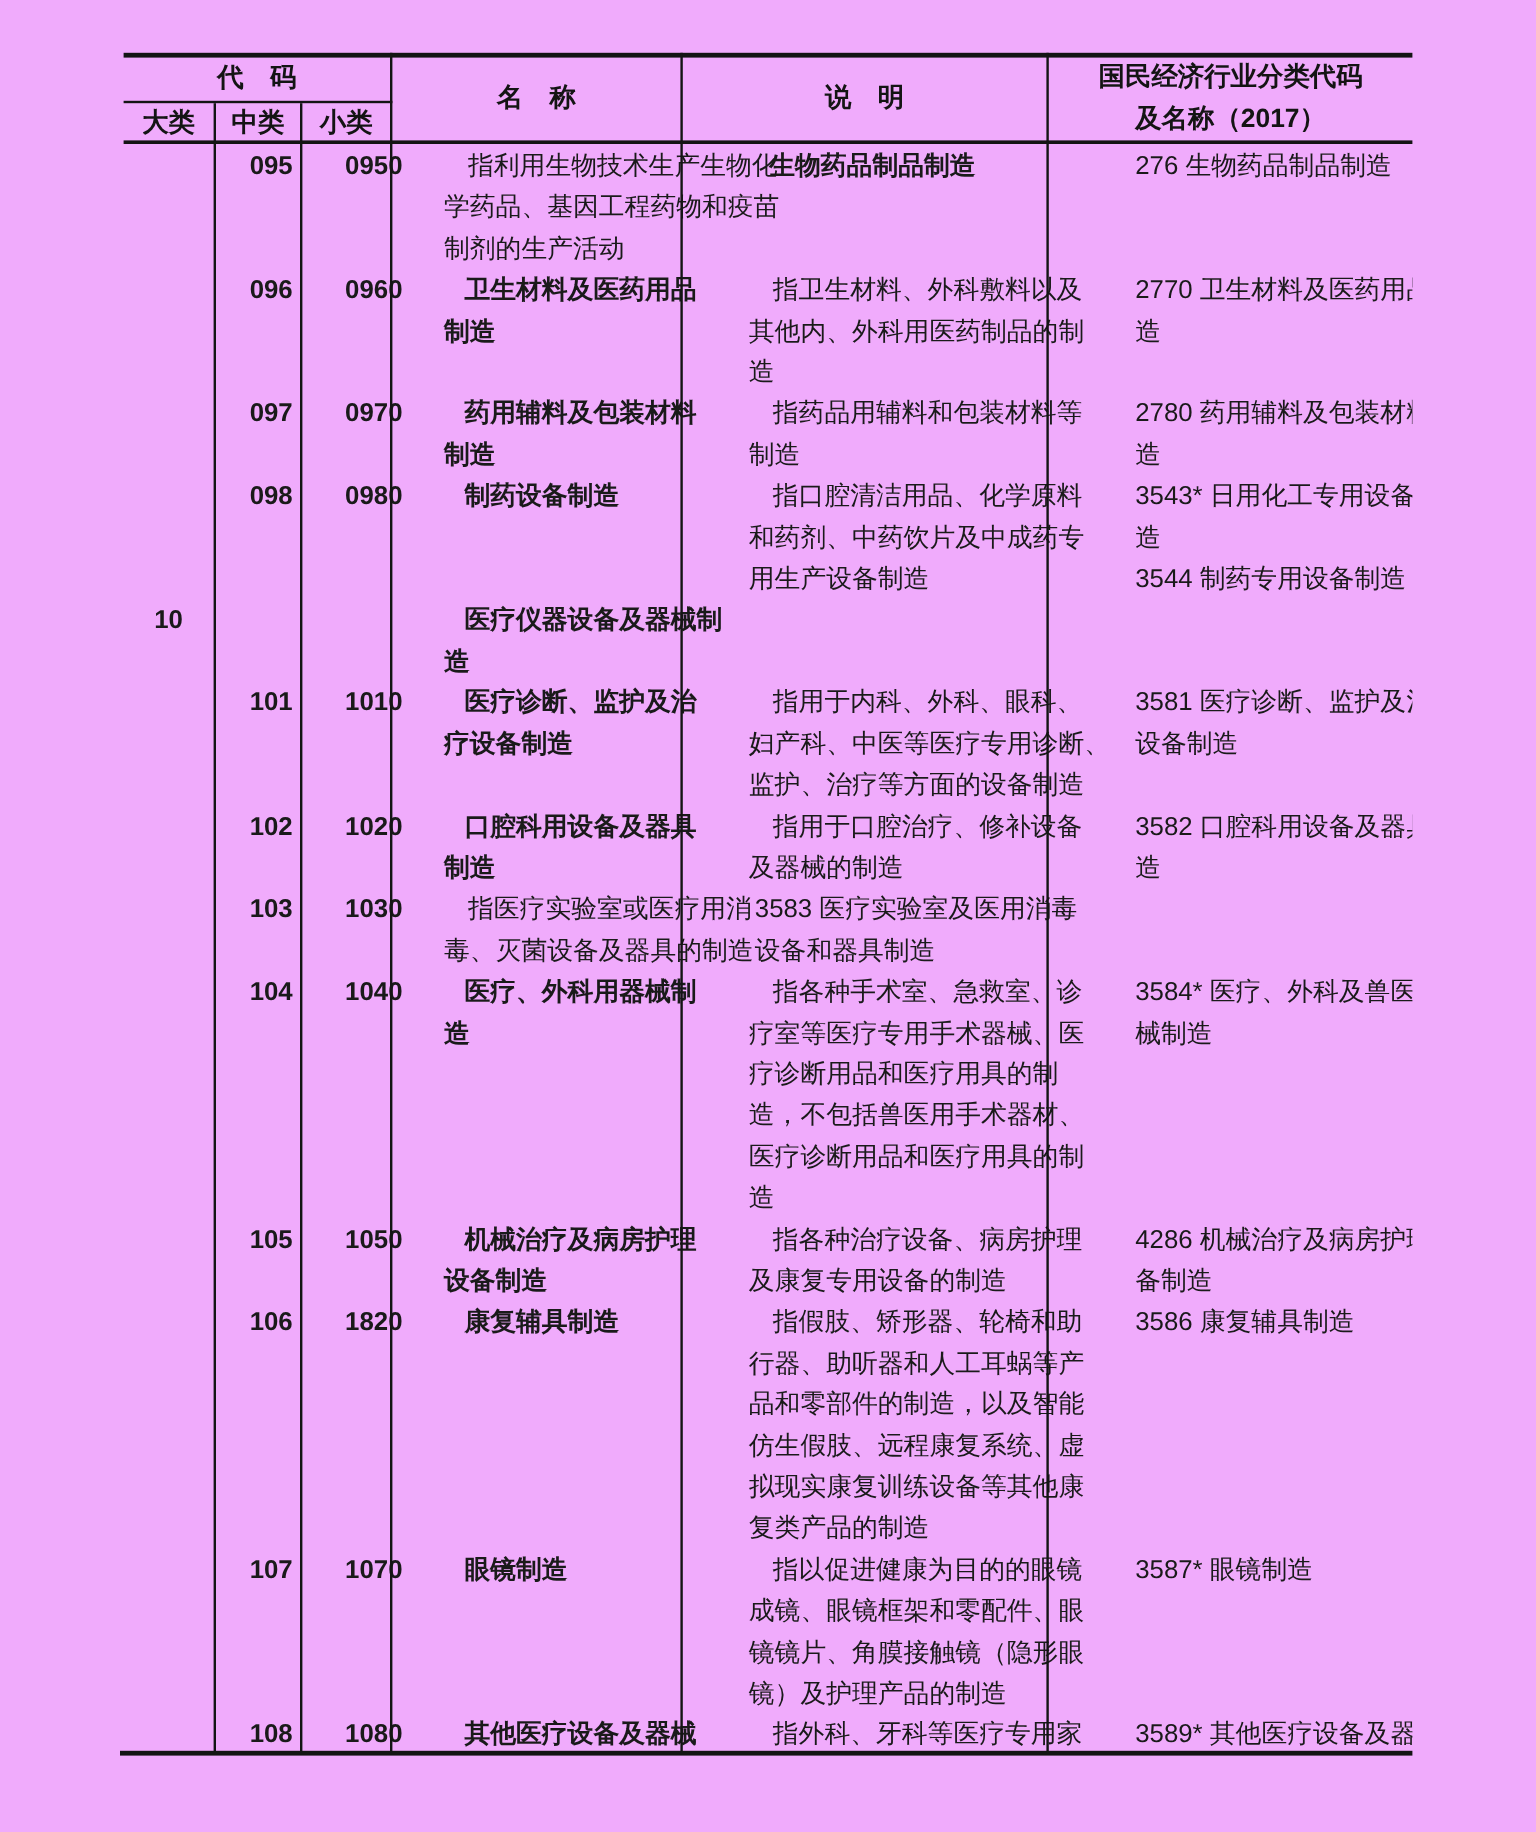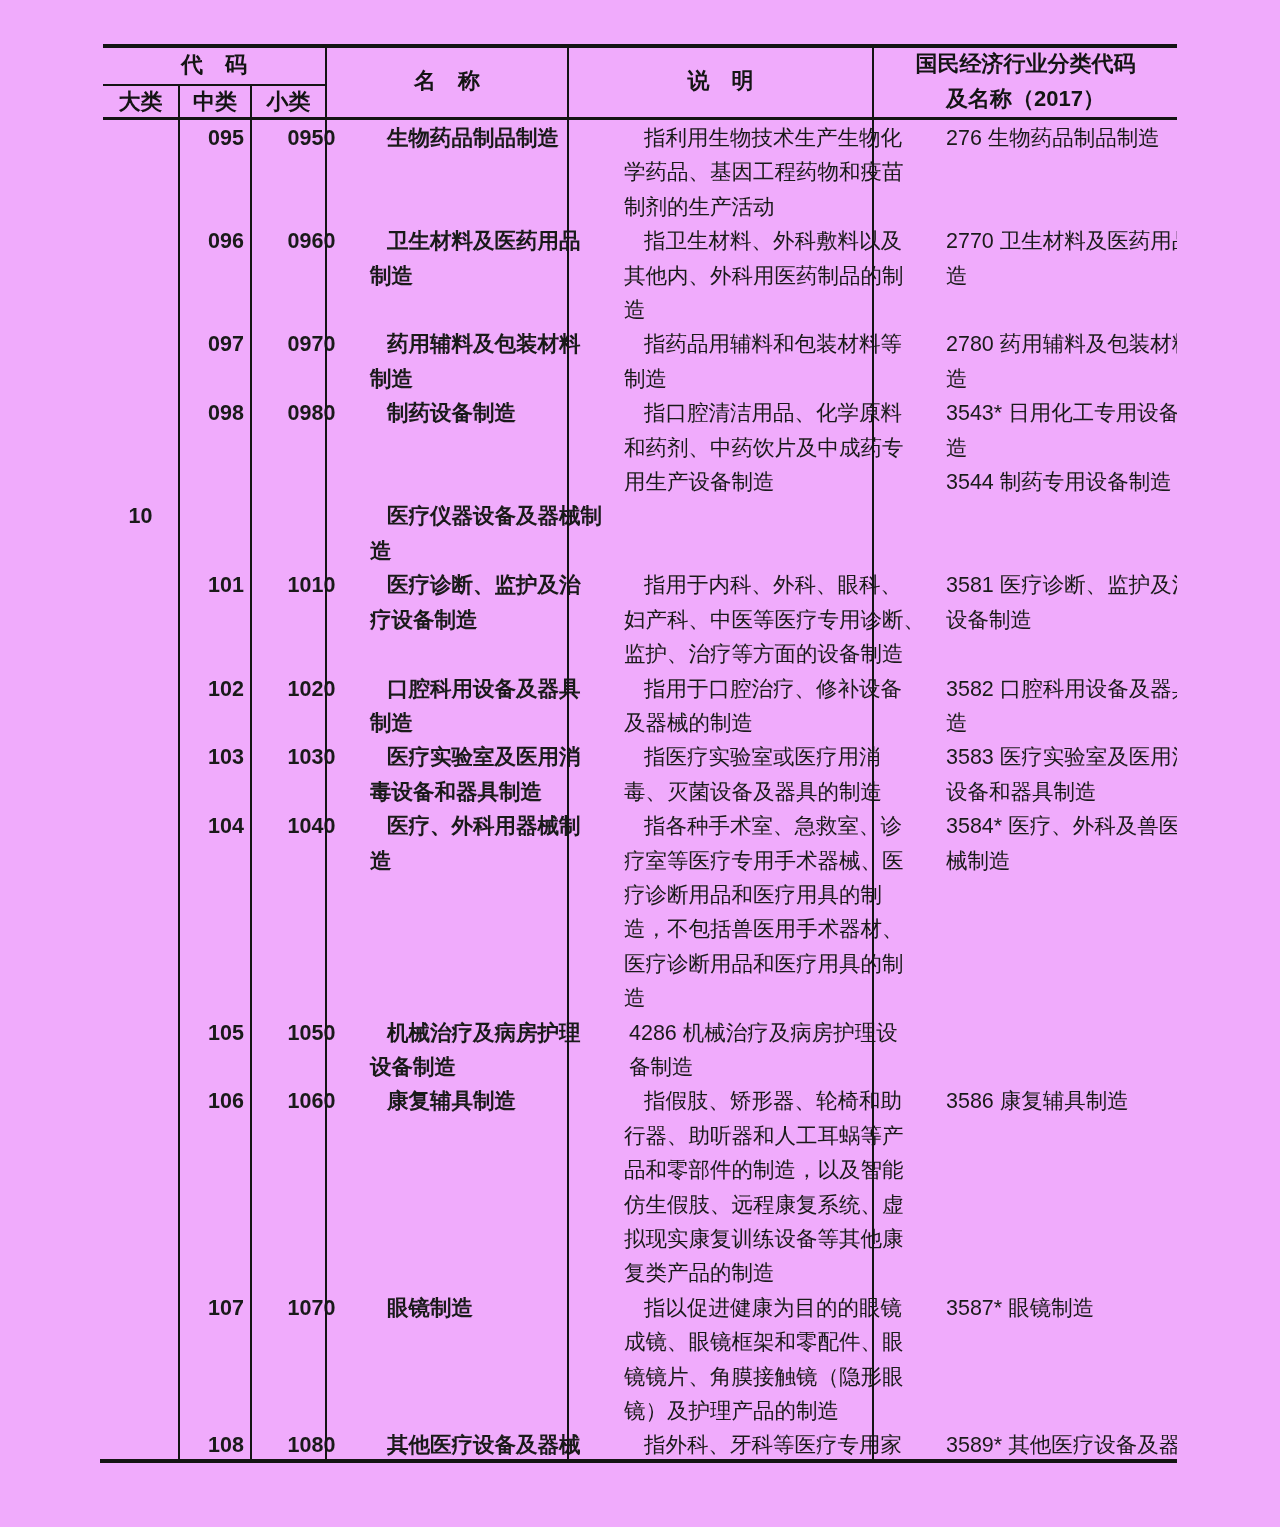--- a/index.html
+++ b/index.html
@@ -76,24 +76,24 @@
   <div class="hdr hdr-name">名　称</div>
   <div class="hdr hdr-desc">说　明</div>
   <div class="hdr hdr-industry">国民经济行业分类代码
 及名称（2017）</div>
 
   <div class="tbody">
     <div class="trow">
       <div class="cell c-major"></div>
       <div class="cell c-mid">095</div>
       <div class="cell c-small">0950</div>
-      <div class="cell c-name">生物药品制品制造</div>
       <div class="cell c-desc">指利用生物技术生产生物化
 学药品、基因工程药物和疫苗
 制剂的生产活动</div>
+      <div class="cell c-name">生物药品制品制造</div>
       <div class="cell c-industry">276 生物药品制品制造</div>
     </div>
 
     <div class="trow">
       <div class="cell c-major"></div>
       <div class="cell c-mid">096</div>
       <div class="cell c-small">0960</div>
       <div class="cell c-name">卫生材料及医药用品
 制造</div>
       <div class="cell c-desc">指卫生材料、外科敷料以及
@@ -160,22 +160,20 @@
       <div class="cell c-desc">指用于口腔治疗、修补设备
 及器械的制造</div>
       <div class="cell c-industry">3582 口腔科用设备及器具制
 造</div>
     </div>
 
     <div class="trow">
       <div class="cell c-major"></div>
       <div class="cell c-mid">103</div>
       <div class="cell c-small">1030</div>
-      <div class="cell c-name">医疗实验室及医用消
-毒设备和器具制造</div>
       <div class="cell c-desc">指医疗实验室或医疗用消
 毒、灭菌设备及器具的制造</div>
       <div class="cell c-industry">3583 医疗实验室及医用消毒
 设备和器具制造</div>
     </div>
 
     <div class="trow">
       <div class="cell c-major"></div>
       <div class="cell c-mid">104</div>
       <div class="cell c-small">1040</div>
@@ -190,28 +188,30 @@
       <div class="cell c-industry">3584* 医疗、外科及兽医用器
 械制造</div>
     </div>
 
     <div class="trow">
       <div class="cell c-major"></div>
       <div class="cell c-mid">105</div>
       <div class="cell c-small">1050</div>
       <div class="cell c-name">机械治疗及病房护理
 设备制造</div>
+      <div class="cell c-desc">指各种治疗设备、病房护理
+及康复专用设备的制造</div>
       <div class="cell c-industry">4286 机械治疗及病房护理设
 备制造</div>
     </div>
 
     <div class="trow">
       <div class="cell c-major"></div>
       <div class="cell c-mid">106</div>
-      <div class="cell c-small">1060</div>
+      <div class="cell c-small">1820</div>
       <div class="cell c-name">康复辅具制造</div>
       <div class="cell c-desc">指假肢、矫形器、轮椅和助
 行器、助听器和人工耳蜗等产
 品和零部件的制造，以及智能
 仿生假肢、远程康复系统、虚
 拟现实康复训练设备等其他康
 复类产品的制造</div>
       <div class="cell c-industry">3586 康复辅具制造</div>
     </div>
 

